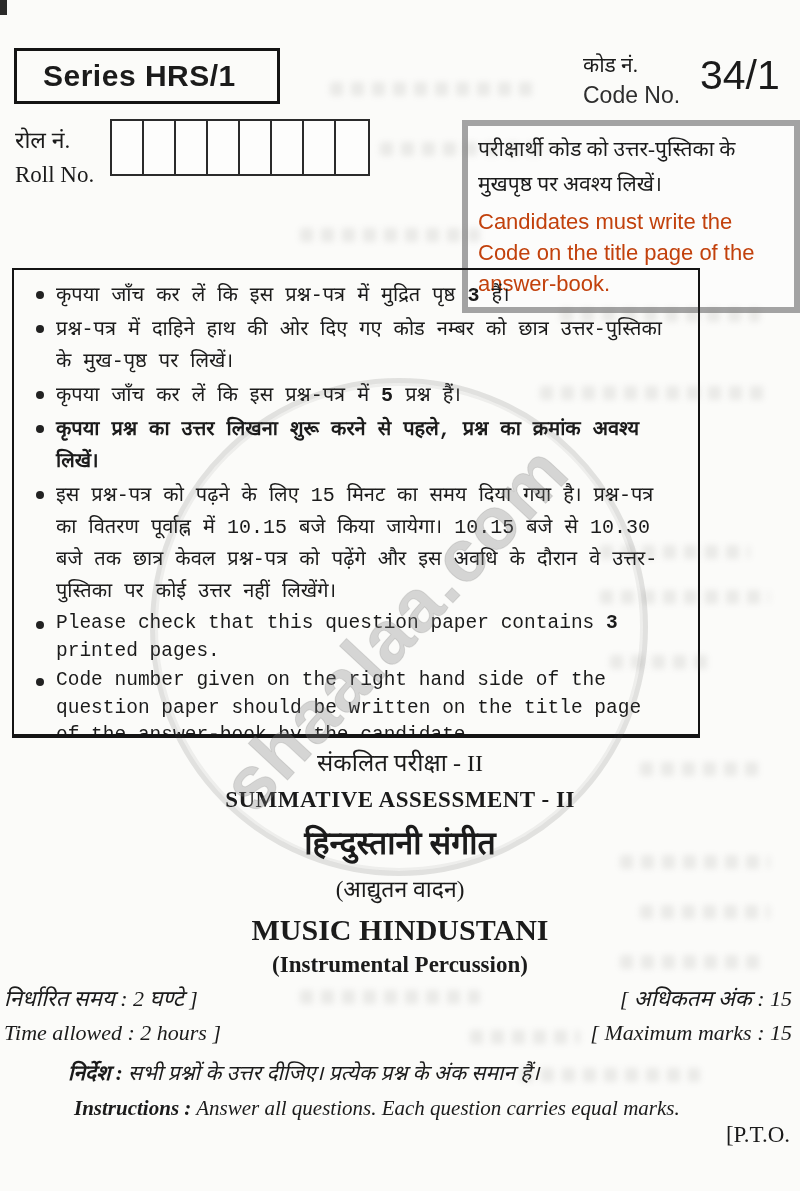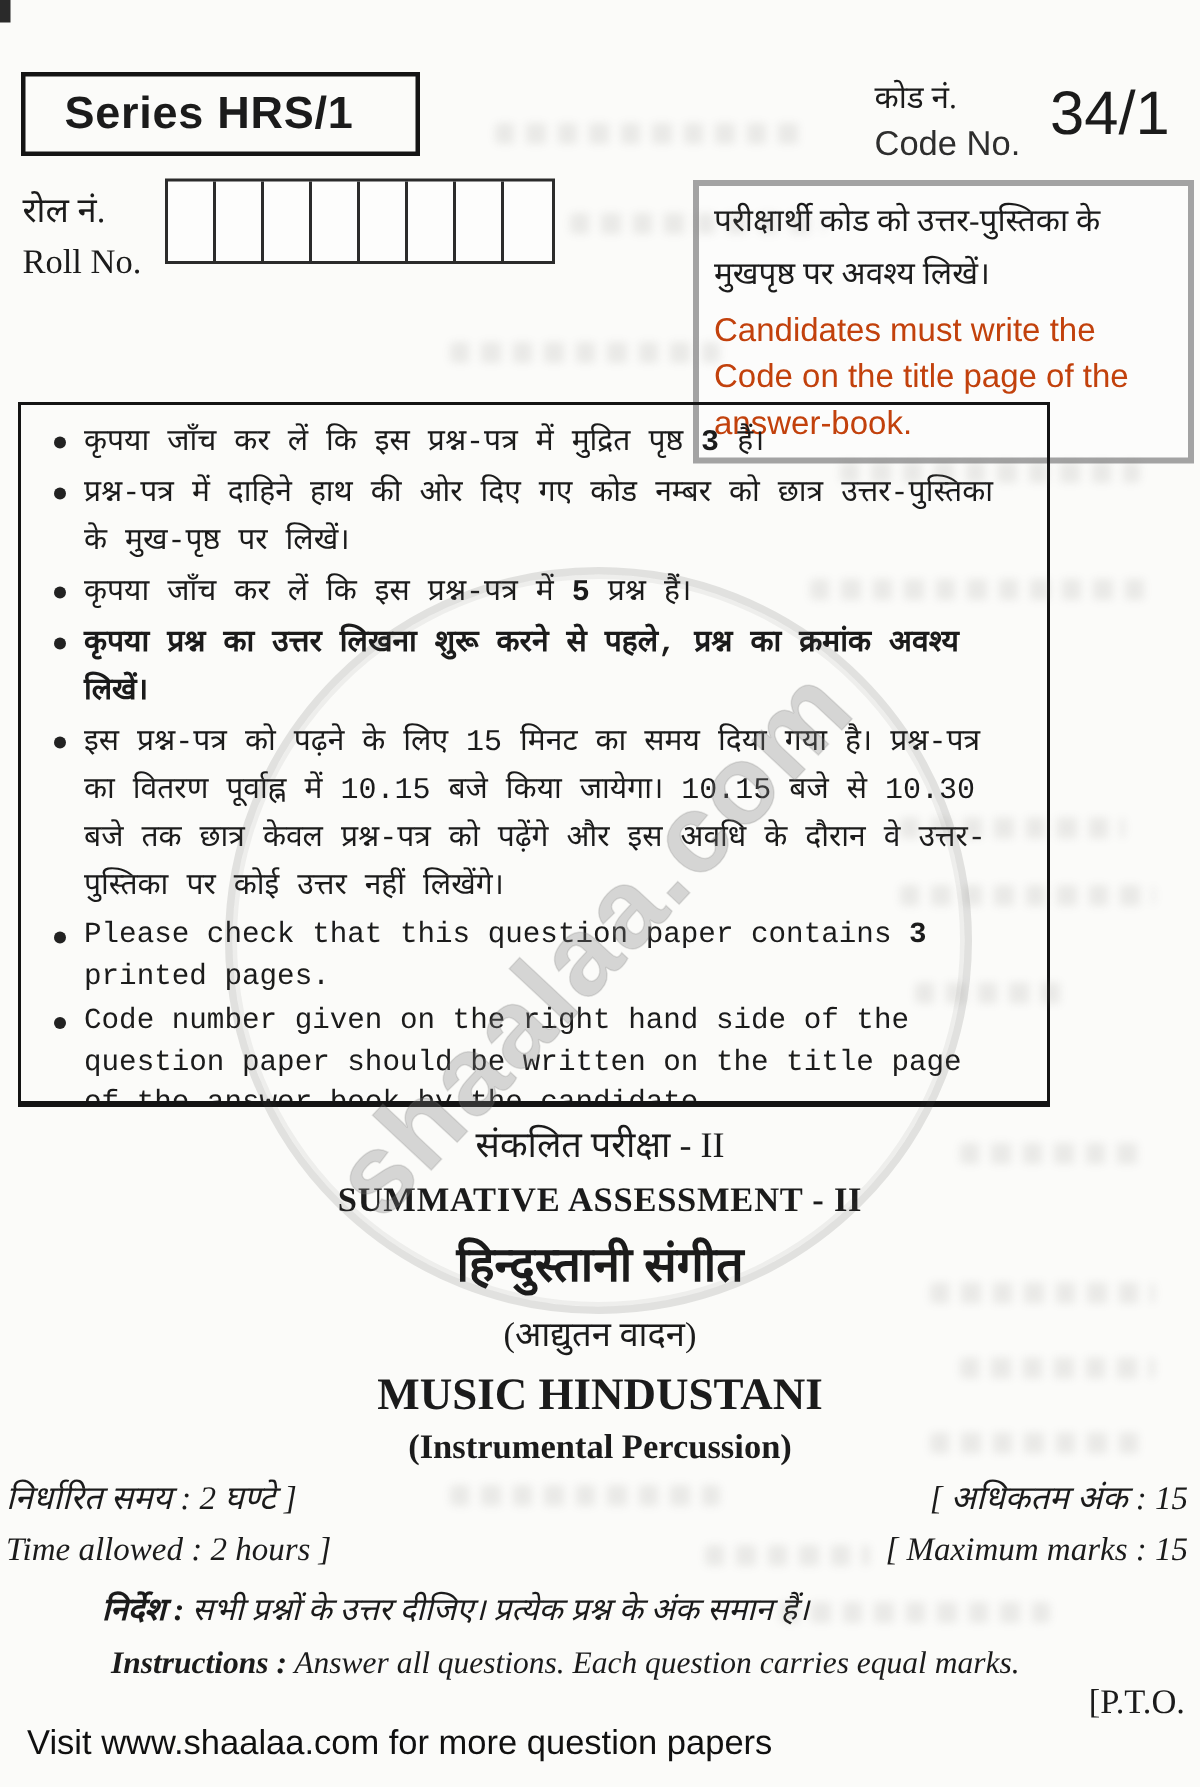--- a/index.html
+++ b/index.html
@@ -40,21 +40,21 @@
     border:2px solid #2b2b2b;
     display:grid;grid-template-columns:repeat(8,1fr);
     background:#fdfdfc;
   }
   .roll-cell{border-right:2px solid #2b2b2b;}
   .roll-cell:last-child{border-right:none;}
 
   
   .code-notice-box{
     left:462px;top:120px;width:306px;
-    border:4px solid #a3a3a3;
+    border:6px solid #a3a3a3;
     padding:6px 10px 8px 10px;
     background:rgba(255,255,255,.4);
   }
   .code-notice-hi{font-size:21px;line-height:35px;}
   .code-notice-en{font-family:"Liberation Sans",sans-serif;font-size:22px;line-height:31px;color:#c2410c;margin-top:4px;}
 
   
   .instr-box{
     left:12px;top:268px;width:688px;height:470px;
     border:2px solid #141414;border-bottom-width:4px;
@@ -212,21 +212,20 @@
   </div>
   <div class="abs meta-row en">
     <span>Time allowed : 2 hours ]</span>
     <span>[ Maximum marks : 15</span>
   </div>
 
   <div class="abs directions-en"><b>Instructions :</b><span> Answer all questions. Each question carries equal marks.</span></div>
   <div class="abs directions-hi"><b>निर्देश :</b><span> सभी प्रश्नों के उत्तर दीजिए। प्रत्येक प्रश्न के अंक समान हैं।</span></div>
 
   <div class="abs pto">[P.T.O.</div>
-  <div class="abs visit">Visit www.shaalaa.com for more question papers</div>
 
   <div class="abs wm-circle"></div>
   <div class="abs wm-text">shaalaa.com</div>
 
   <div class="smudge" style="left:330px;top:82px;width:210px;"></div>
   <div class="smudge" style="left:380px;top:142px;width:170px;"></div>
   <div class="smudge" style="left:300px;top:228px;width:180px;"></div>
   <div class="smudge" style="left:560px;top:308px;width:200px;"></div>
   <div class="smudge" style="left:540px;top:386px;width:230px;"></div>
   <div class="smudge" style="left:600px;top:545px;width:150px;"></div>

